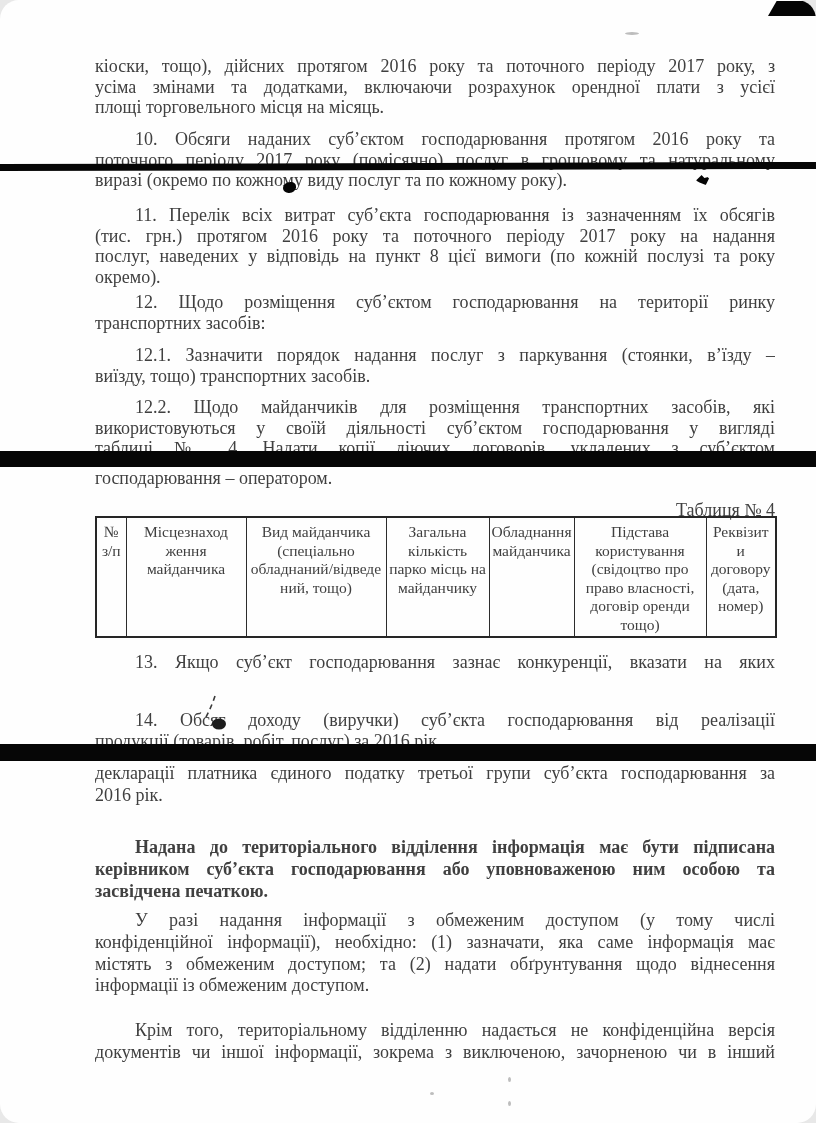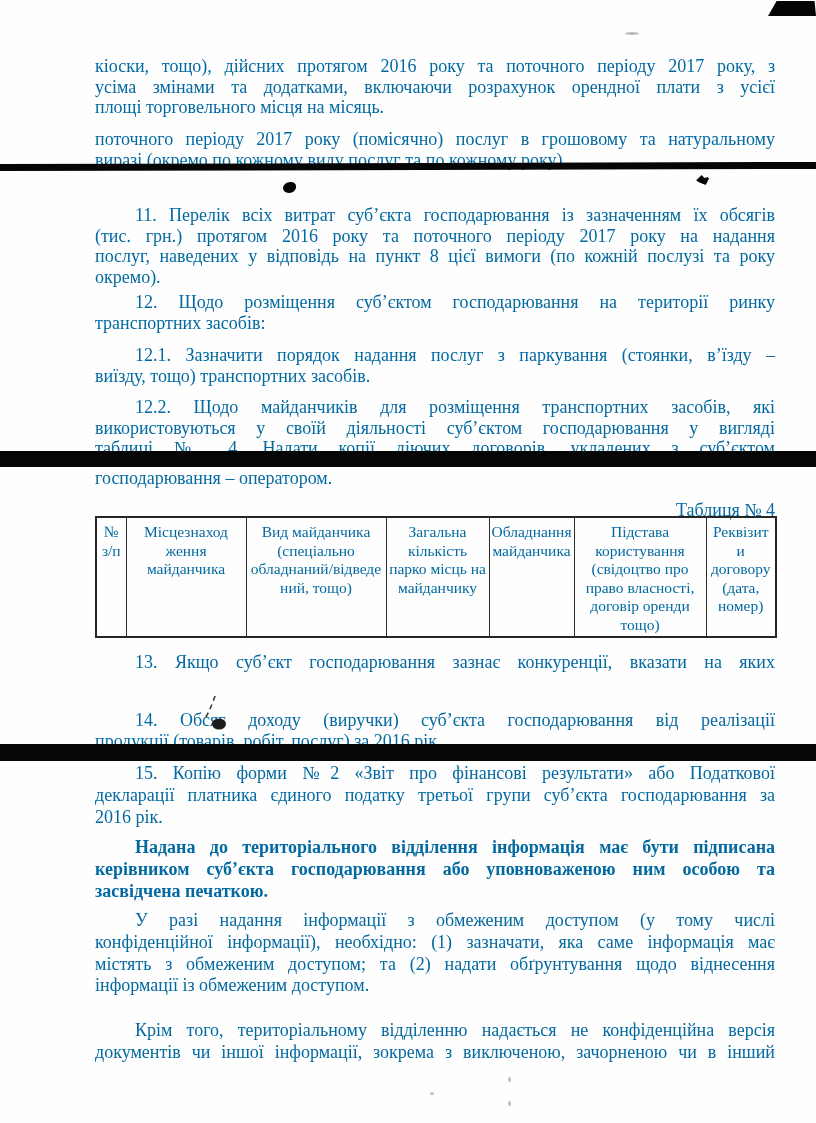--- a/index.html
+++ b/index.html
@@ -1,19 +1,20 @@
 <!DOCTYPE html>
 <html><head>
 <meta charset="utf-8">
 <style>
   html,body{margin:0;padding:0;background:#e8e8e8;}
   .page{
     position:relative;width:816px;height:1123px;background:#fefefe;
-    font-family:"Liberation Serif", serif;color:#0369a1;overflow:hidden;
+    font-family:"Liberation Serif", serif;color:#404040;overflow:hidden;
     margin:0 auto;
+    border-radius:19px;
   }
   .para{position:absolute;left:95px;width:680px;font-size:18px;line-height:20.6px;}
   .lh2{line-height:21.8px;}
   .ln{text-align:justify;text-align-last:justify;max-height:23px;overflow:hidden;}
   .ln.last{text-align:left;text-align-last:auto;}
   .ind{text-indent:40px;}
   .boldp .ln{font-weight:bold;}
   .gap-before{margin-top:9px;}
 
   .tbl-caption{position:absolute;left:95px;top:500px;width:680px;text-align:right;font-size:18px;}
@@ -42,20 +43,21 @@
 
 <div class="page">
 
   <div class="para" style="top:56px">
     <div class="ln">кіоски, тощо), дійсних протягом 2016 року та поточного періоду 2017 року, з</div>
     <div class="ln">усіма змінами та додатками, включаючи розрахунок орендної плати з усієї</div>
     <div class="ln last">площі торговельного місця на місяць.</div>
   </div>
 
   <div class="para" style="top:129px">
+    <div class="ln ind">10. Обсяги наданих суб’єктом господарювання протягом 2016 року та</div>
     <div class="ln">поточного періоду 2017 року (помісячно) послуг в грошовому та натуральному</div>
     <div class="ln last">виразі (окремо по кожному виду послуг та по кожному року).</div>
   </div>
 
   <div class="para" style="top:205px">
     <div class="ln ind">11. Перелік всіх витрат суб’єкта господарювання із зазначенням їх обсягів</div>
     <div class="ln">(тис. грн.) протягом 2016 року та поточного періоду 2017 року на надання</div>
     <div class="ln">послуг, наведених у відповідь на пункт 8 цієї вимоги (по кожній послузі та року</div>
     <div class="ln last">окремо).</div>
   </div>
@@ -105,21 +107,20 @@
   <div class="para" style="top:652px">
     <div class="ln ind">13. Якщо суб’єкт господарювання зазнає конкуренції, вказати на яких</div>
   </div>
 
   <div class="para" style="top:710px">
     <div class="ln ind">14. Обсяг доходу (виручки) суб’єкта господарювання від реалізації</div>
     <div class="ln last">продукції (товарів, робіт, послуг) за 2016 рік</div>
   </div>
 
   <div class="para lh2" style="top:763px">
-    <div class="ln ind">15. Копію форми №2 «Звіт про фінансові результати» або Податкової</div>
     <div class="ln">декларації платника єдиного податку третьої групи суб’єкта господарювання за</div>
     <div class="ln last">2016 рік.</div>
   </div>
 
   <div class="para lh2 boldp" style="top:837px">
     <div class="ln ind">Надана до територіального відділення інформація має бути підписана</div>
     <div class="ln">керівником суб’єкта господарювання або уповноваженою ним особою та</div>
     <div class="ln last">засвідчена печаткою.</div>
   </div>
 

